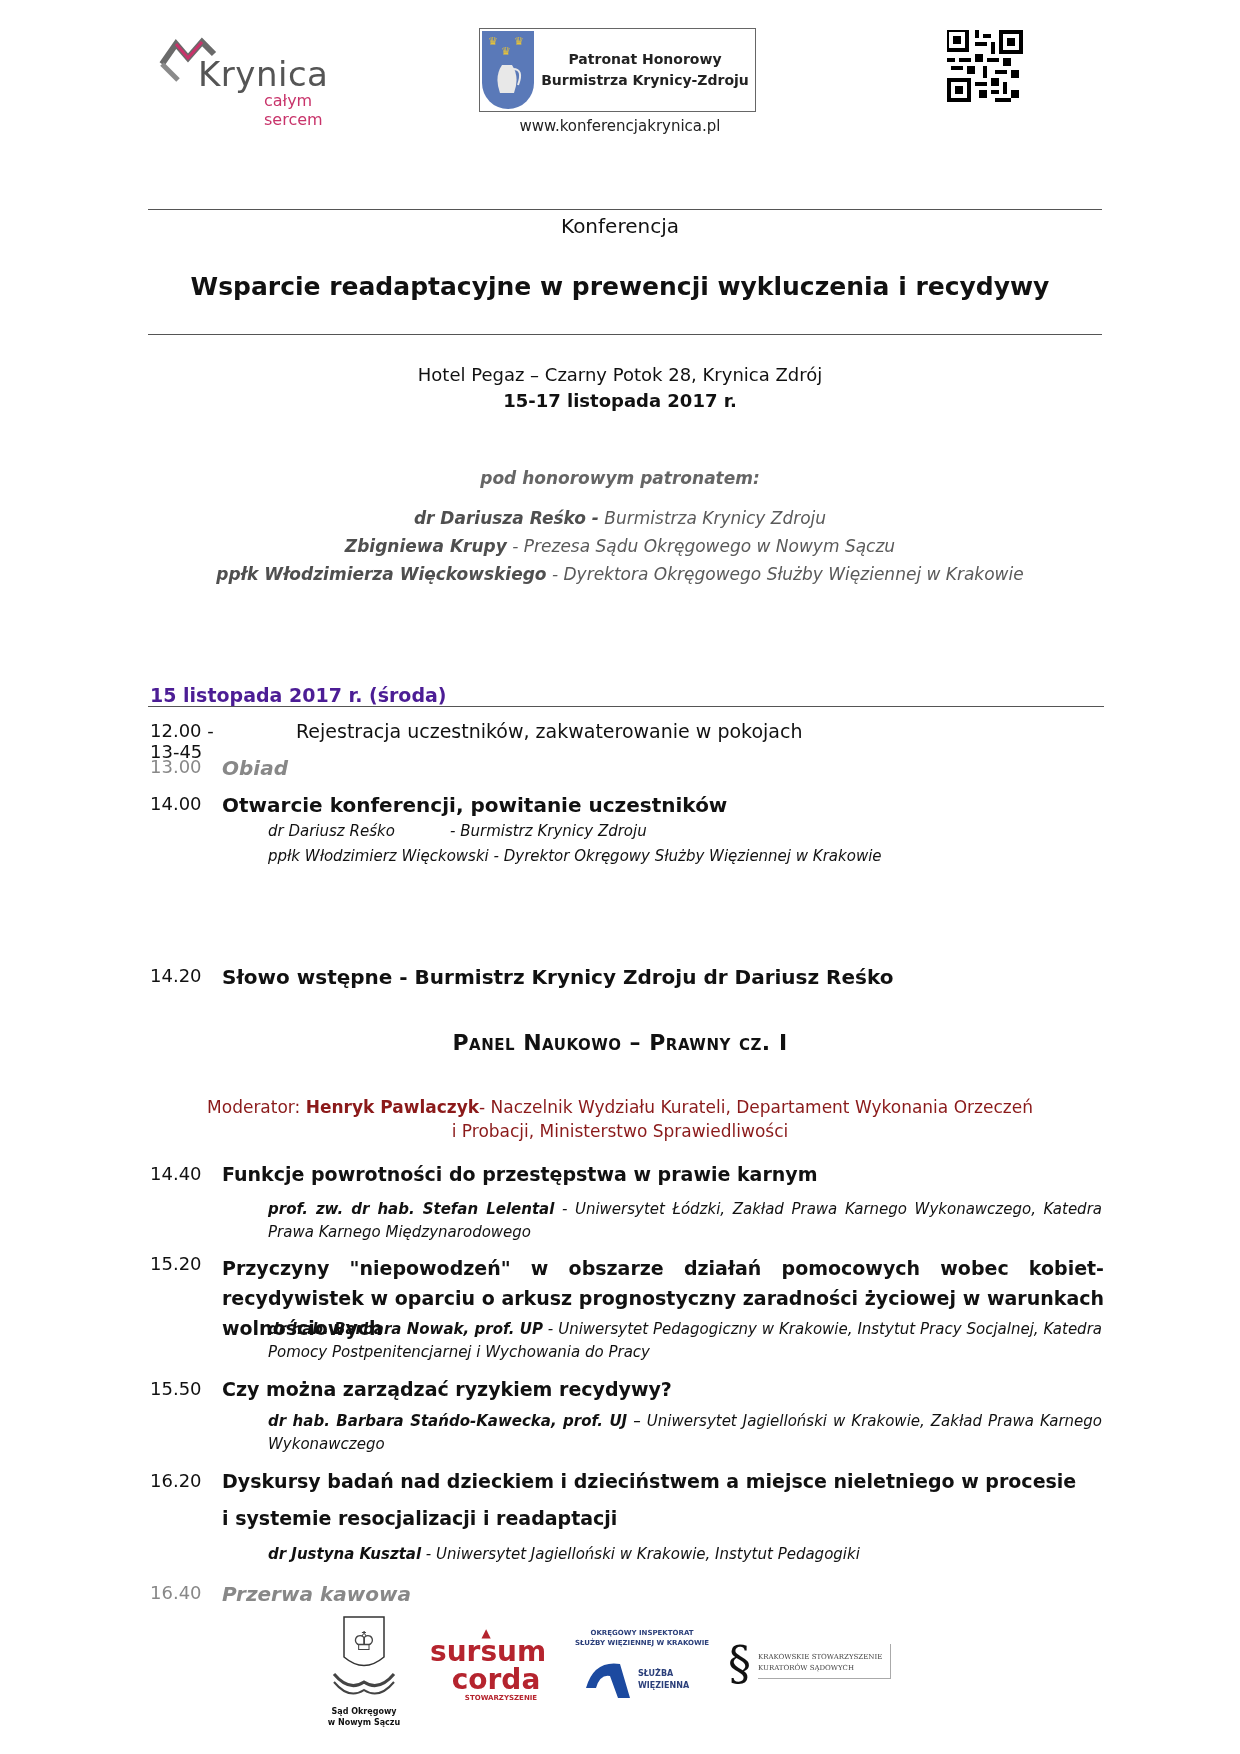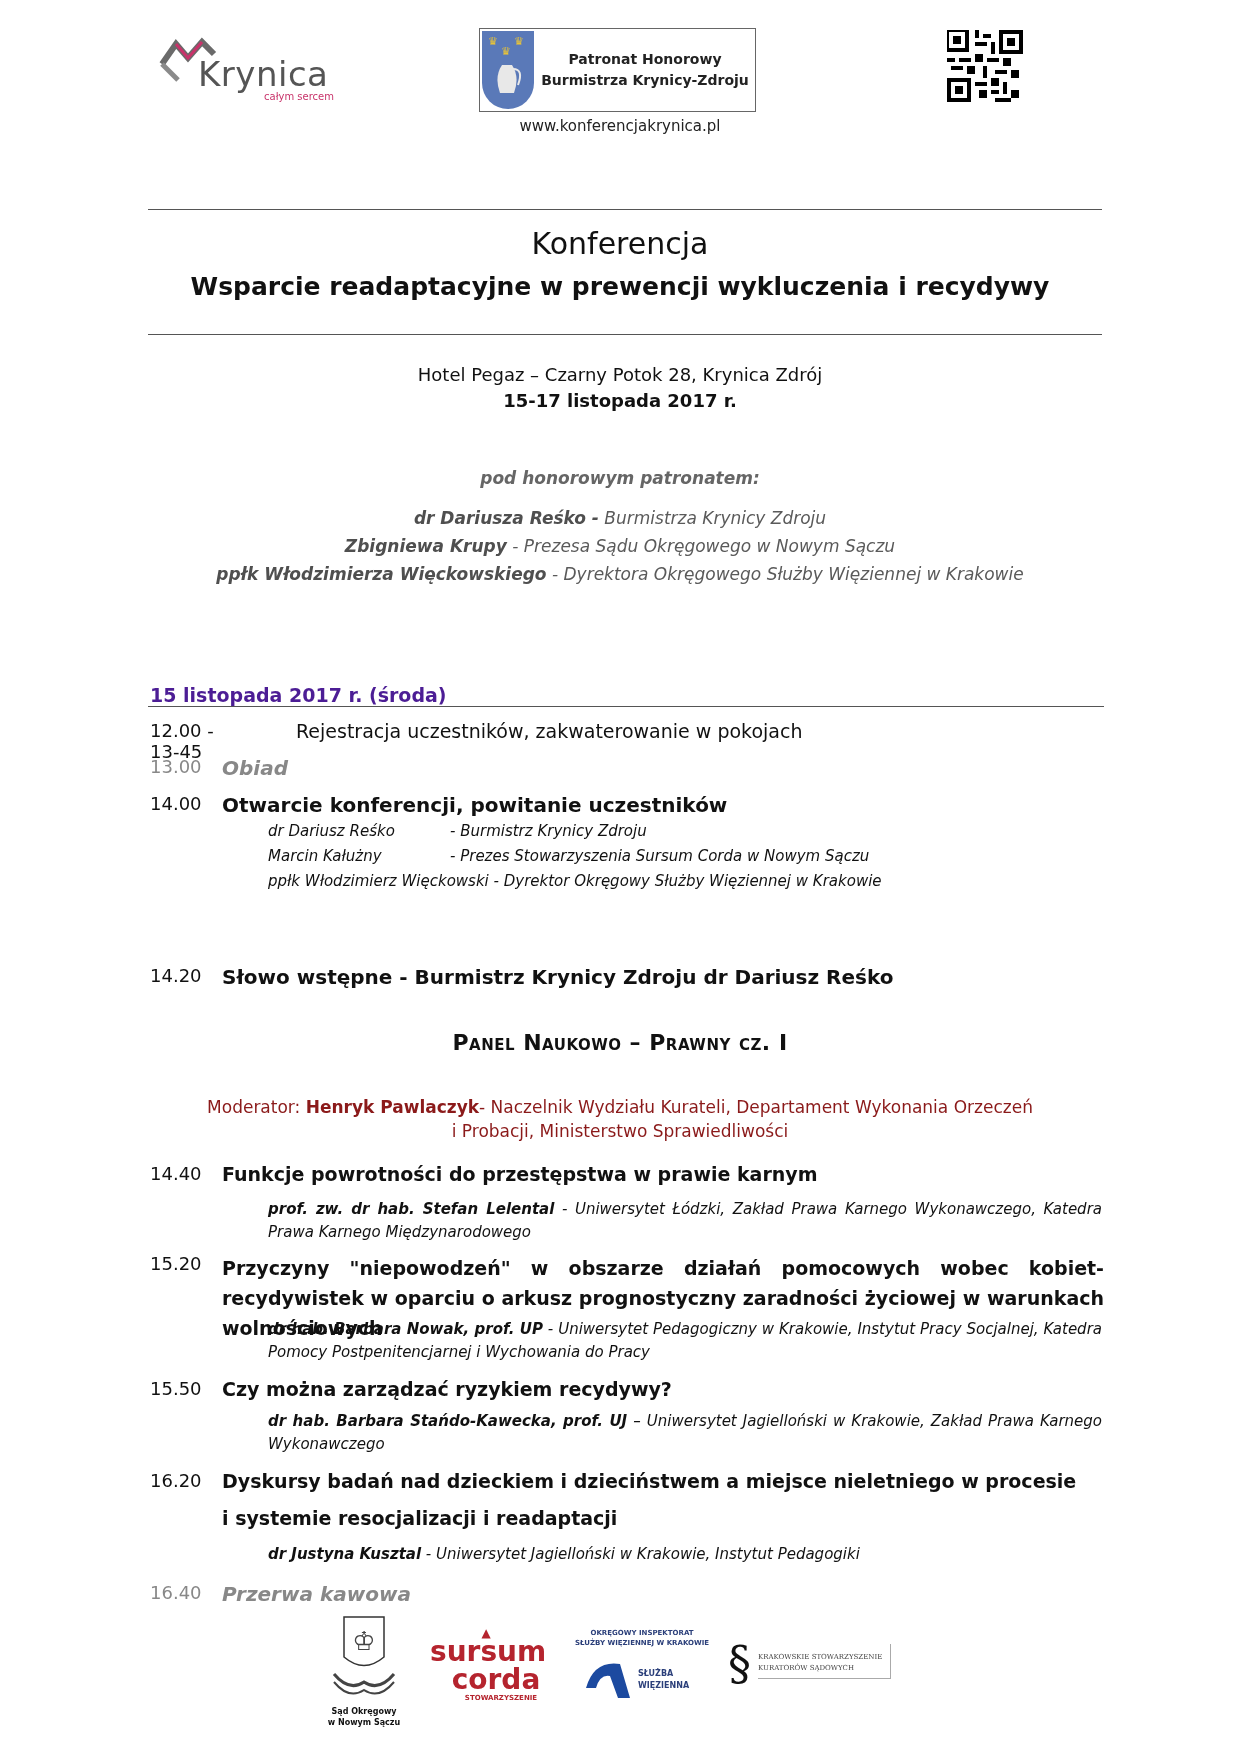--- a/index.html
+++ b/index.html
@@ -2,27 +2,27 @@
 <html><head>
 <meta charset="utf-8">
 <style>
   html,body{margin:0;padding:0;background:#fff;}
   body{width:1240px;height:1754px;position:relative;overflow:hidden;font-family:"DejaVu Sans",sans-serif;color:#111;}
   .abs{position:absolute;}
   .center{text-align:center;left:0;right:0;}
   .rule{position:absolute;left:148px;width:954px;height:0;border-top:1.5px solid #555;}
   .krynica-logo{left:158px;top:36px;width:190px;height:70px;}
   .krynica-word{position:absolute;left:40px;top:18px;font-size:34px;color:#555;letter-spacing:0.5px;font-family:"DejaVu Sans",sans-serif;}
-  .krynica-sub{position:absolute;left:106px;top:55px;font-size:10px;color:#c8336a;}
+  .krynica-sub{position:absolute;left:106px;top:55px;font-size:16px;color:#c8336a;}
   .patron-box{left:479px;top:28px;width:275px;height:82px;border:1.5px solid #666;}
   .patron-crest{position:absolute;left:2px;top:2px;width:52px;height:78px;background:#5a79b8;border-radius:0 0 26px 26px;}
   .patron-text{position:absolute;left:60px;top:20px;width:210px;text-align:center;font-size:14px;font-weight:bold;line-height:21px;color:#222;}
   .site-url{left:440px;top:117px;width:360px;text-align:center;font-size:15px;color:#222;}
   .qr{left:947px;top:30px;width:76px;height:72px;}
-  .title1{top:226px;font-size:30px;}
+  .title1{top:214px;font-size:20px;}
   .title2{top:272px;font-size:25px;font-weight:bold;}
   .venue{top:364px;font-size:18px;}
   .dates{top:390px;font-size:18px;font-weight:bold;}
   .patron-label{top:468px;font-size:17px;font-style:italic;font-weight:bold;color:#666;}
   .patron-line{font-size:17px;font-style:italic;color:#5a5a5a;}
   .patron-line b{color:#4f4f4f;}
   .day-head{left:150px;top:668px;font-size:19px;font-weight:bold;color:#4c1d95;margin-top:16px;}
   .row{position:absolute;left:150px;font-size:18px;}
   .time{position:absolute;left:0;width:80px;}
   .agenda-title{position:absolute;left:72px;font-weight:bold;font-size:19px;}
@@ -121,21 +121,20 @@
   <span class="time">13.00</span>
   <span class="agenda-title" style="font-style:italic;font-size:20px">Obiad</span>
 </div>
 <div class="row" style="top:793px;width:960px">
   <span class="time">14.00</span>
   <span class="agenda-title" style="font-size:20px">Otwarcie konferencji, powitanie uczestników</span>
 </div>
 
 <div class="guests" style="top:822px">
   <div class="guest"><span class="gname">dr Dariusz Reśko</span><span>- Burmistrz Krynicy Zdroju</span></div>
-  <div class="guest"><span class="gname">Marcin Kałużny</span><span>- Prezes Stowarzyszenia Sursum Corda w Nowym Sączu</span></div>
   <div class="guest"><span class="gname" style="width:auto">ppłk Włodzimierz Więckowski</span><span> - Dyrektor Okręgowy Służby Więziennej w Krakowie</span></div>
 </div>
 
 <div class="row" style="top:965px;width:960px">
   <span class="time">14.20</span>
   <span class="agenda-title" style="font-size:20px">Słowo wstępne - Burmistrz Krynicy Zdroju dr Dariusz Reśko</span>
 </div>
 
 <div class="abs center panel">Panel Naukowo – Prawny cz. I</div>
 <div class="abs center moderator">

